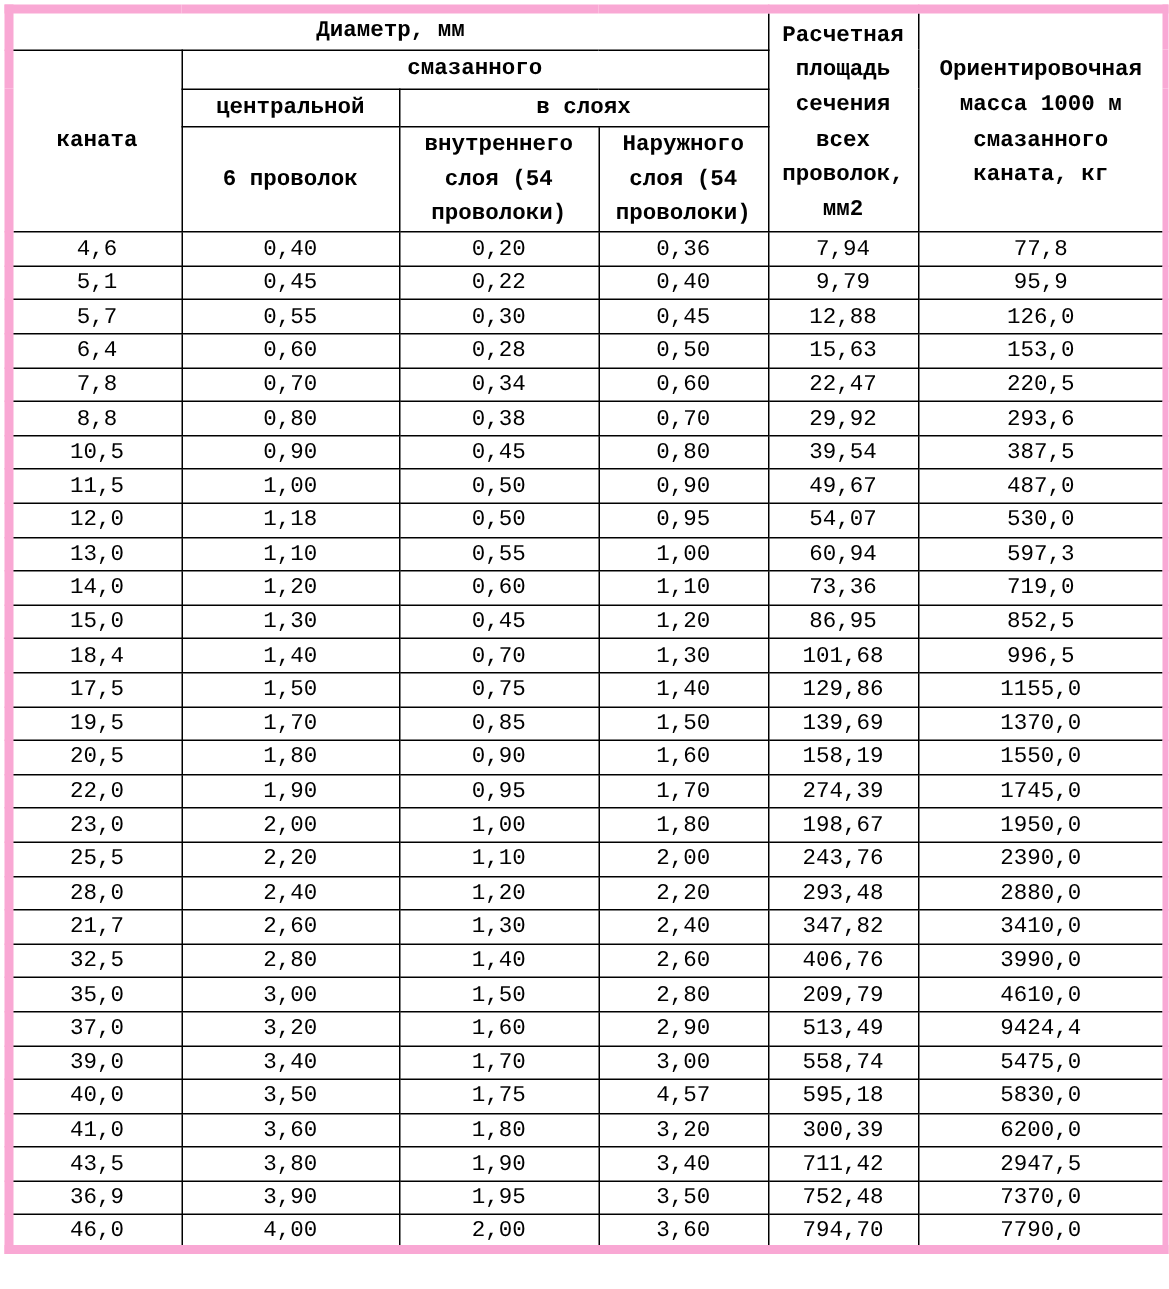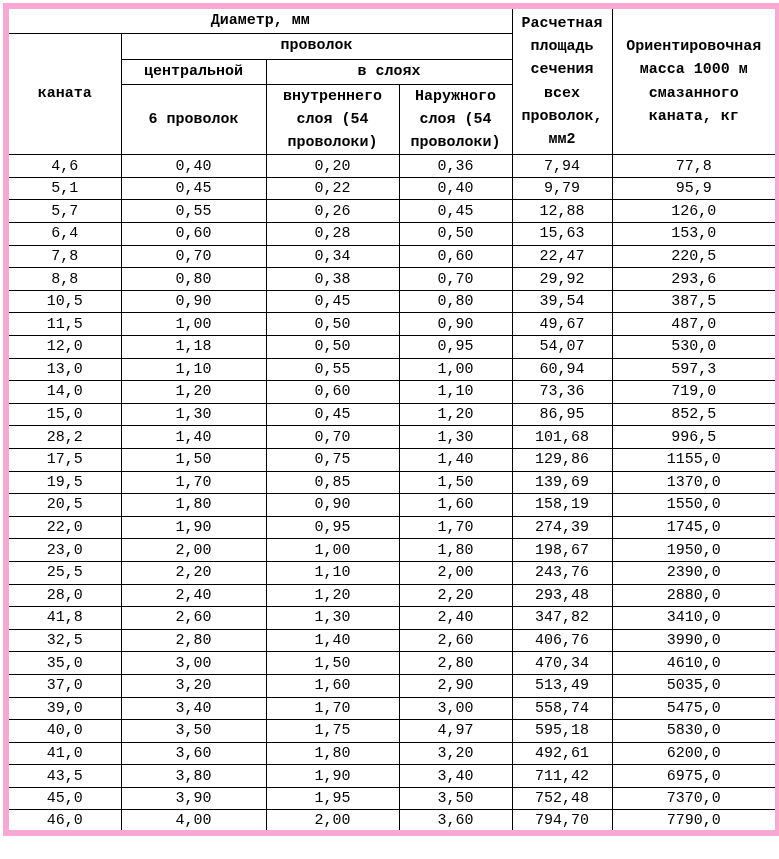--- a/index.html
+++ b/index.html
@@ -60,21 +60,21 @@
       <col style="width:166px">
     </colgroup>
     <thead>
       <tr class="hr1">
         <th colspan="4">Диаметр, мм</th>
         <th rowspan="4">Расчетная площадь сечения всех проволок, мм2</th>
         <th rowspan="4">Ориентировочная масса 1000 м смазанного каната, кг</th>
       </tr>
       <tr class="hr2">
         <th rowspan="3">каната</th>
-        <th colspan="3">проволок</th>
+        <th colspan="3">смазанного</th>
       </tr>
       <tr class="hr3">
         <th>центральной</th>
         <th colspan="2">в слоях</th>
       </tr>
       <tr class="hr4">
         <th>6 проволок</th>
         <th>внутреннего слоя (54 проволоки)</th>
         <th>Наружного слоя (54 проволоки)</th>
       </tr>
@@ -92,21 +92,21 @@
           <td>5,1</td>
           <td>0,45</td>
           <td>0,22</td>
           <td>0,40</td>
           <td>9,79</td>
           <td>95,9</td>
         </tr>
         <tr>
           <td>5,7</td>
           <td>0,55</td>
-          <td>0,26</td>
+          <td>0,30</td>
           <td>0,45</td>
           <td>12,88</td>
           <td>126,0</td>
         </tr>
         <tr>
           <td>6,4</td>
           <td>0,60</td>
           <td>0,28</td>
           <td>0,50</td>
           <td>15,63</td>
@@ -170,21 +170,21 @@
         </tr>
         <tr>
           <td>15,0</td>
           <td>1,30</td>
           <td>0,45</td>
           <td>1,20</td>
           <td>86,95</td>
           <td>852,5</td>
         </tr>
         <tr>
-          <td>28,2</td>
+          <td>18,4</td>
           <td>1,40</td>
           <td>0,70</td>
           <td>1,30</td>
           <td>101,68</td>
           <td>996,5</td>
         </tr>
         <tr>
           <td>17,5</td>
           <td>1,50</td>
           <td>0,75</td>
@@ -234,85 +234,85 @@
         </tr>
         <tr>
           <td>28,0</td>
           <td>2,40</td>
           <td>1,20</td>
           <td>2,20</td>
           <td>293,48</td>
           <td>2880,0</td>
         </tr>
         <tr>
-          <td>41,8</td>
+          <td>21,7</td>
           <td>2,60</td>
           <td>1,30</td>
           <td>2,40</td>
           <td>347,82</td>
           <td>3410,0</td>
         </tr>
         <tr>
           <td>32,5</td>
           <td>2,80</td>
           <td>1,40</td>
           <td>2,60</td>
           <td>406,76</td>
           <td>3990,0</td>
         </tr>
         <tr>
           <td>35,0</td>
           <td>3,00</td>
           <td>1,50</td>
           <td>2,80</td>
-          <td>470,34</td>
+          <td>209,79</td>
           <td>4610,0</td>
         </tr>
         <tr>
           <td>37,0</td>
           <td>3,20</td>
           <td>1,60</td>
           <td>2,90</td>
           <td>513,49</td>
-          <td>5035,0</td>
+          <td>9424,4</td>
         </tr>
         <tr>
           <td>39,0</td>
           <td>3,40</td>
           <td>1,70</td>
           <td>3,00</td>
           <td>558,74</td>
           <td>5475,0</td>
         </tr>
         <tr>
           <td>40,0</td>
           <td>3,50</td>
           <td>1,75</td>
-          <td>4,97</td>
+          <td>4,57</td>
           <td>595,18</td>
           <td>5830,0</td>
         </tr>
         <tr>
           <td>41,0</td>
           <td>3,60</td>
           <td>1,80</td>
           <td>3,20</td>
-          <td>492,61</td>
+          <td>300,39</td>
           <td>6200,0</td>
         </tr>
         <tr>
           <td>43,5</td>
           <td>3,80</td>
           <td>1,90</td>
           <td>3,40</td>
           <td>711,42</td>
-          <td>6975,0</td>
-        </tr>
-        <tr>
-          <td>45,0</td>
+          <td>2947,5</td>
+        </tr>
+        <tr>
+          <td>36,9</td>
           <td>3,90</td>
           <td>1,95</td>
           <td>3,50</td>
           <td>752,48</td>
           <td>7370,0</td>
         </tr>
         <tr>
           <td>46,0</td>
           <td>4,00</td>
           <td>2,00</td>

